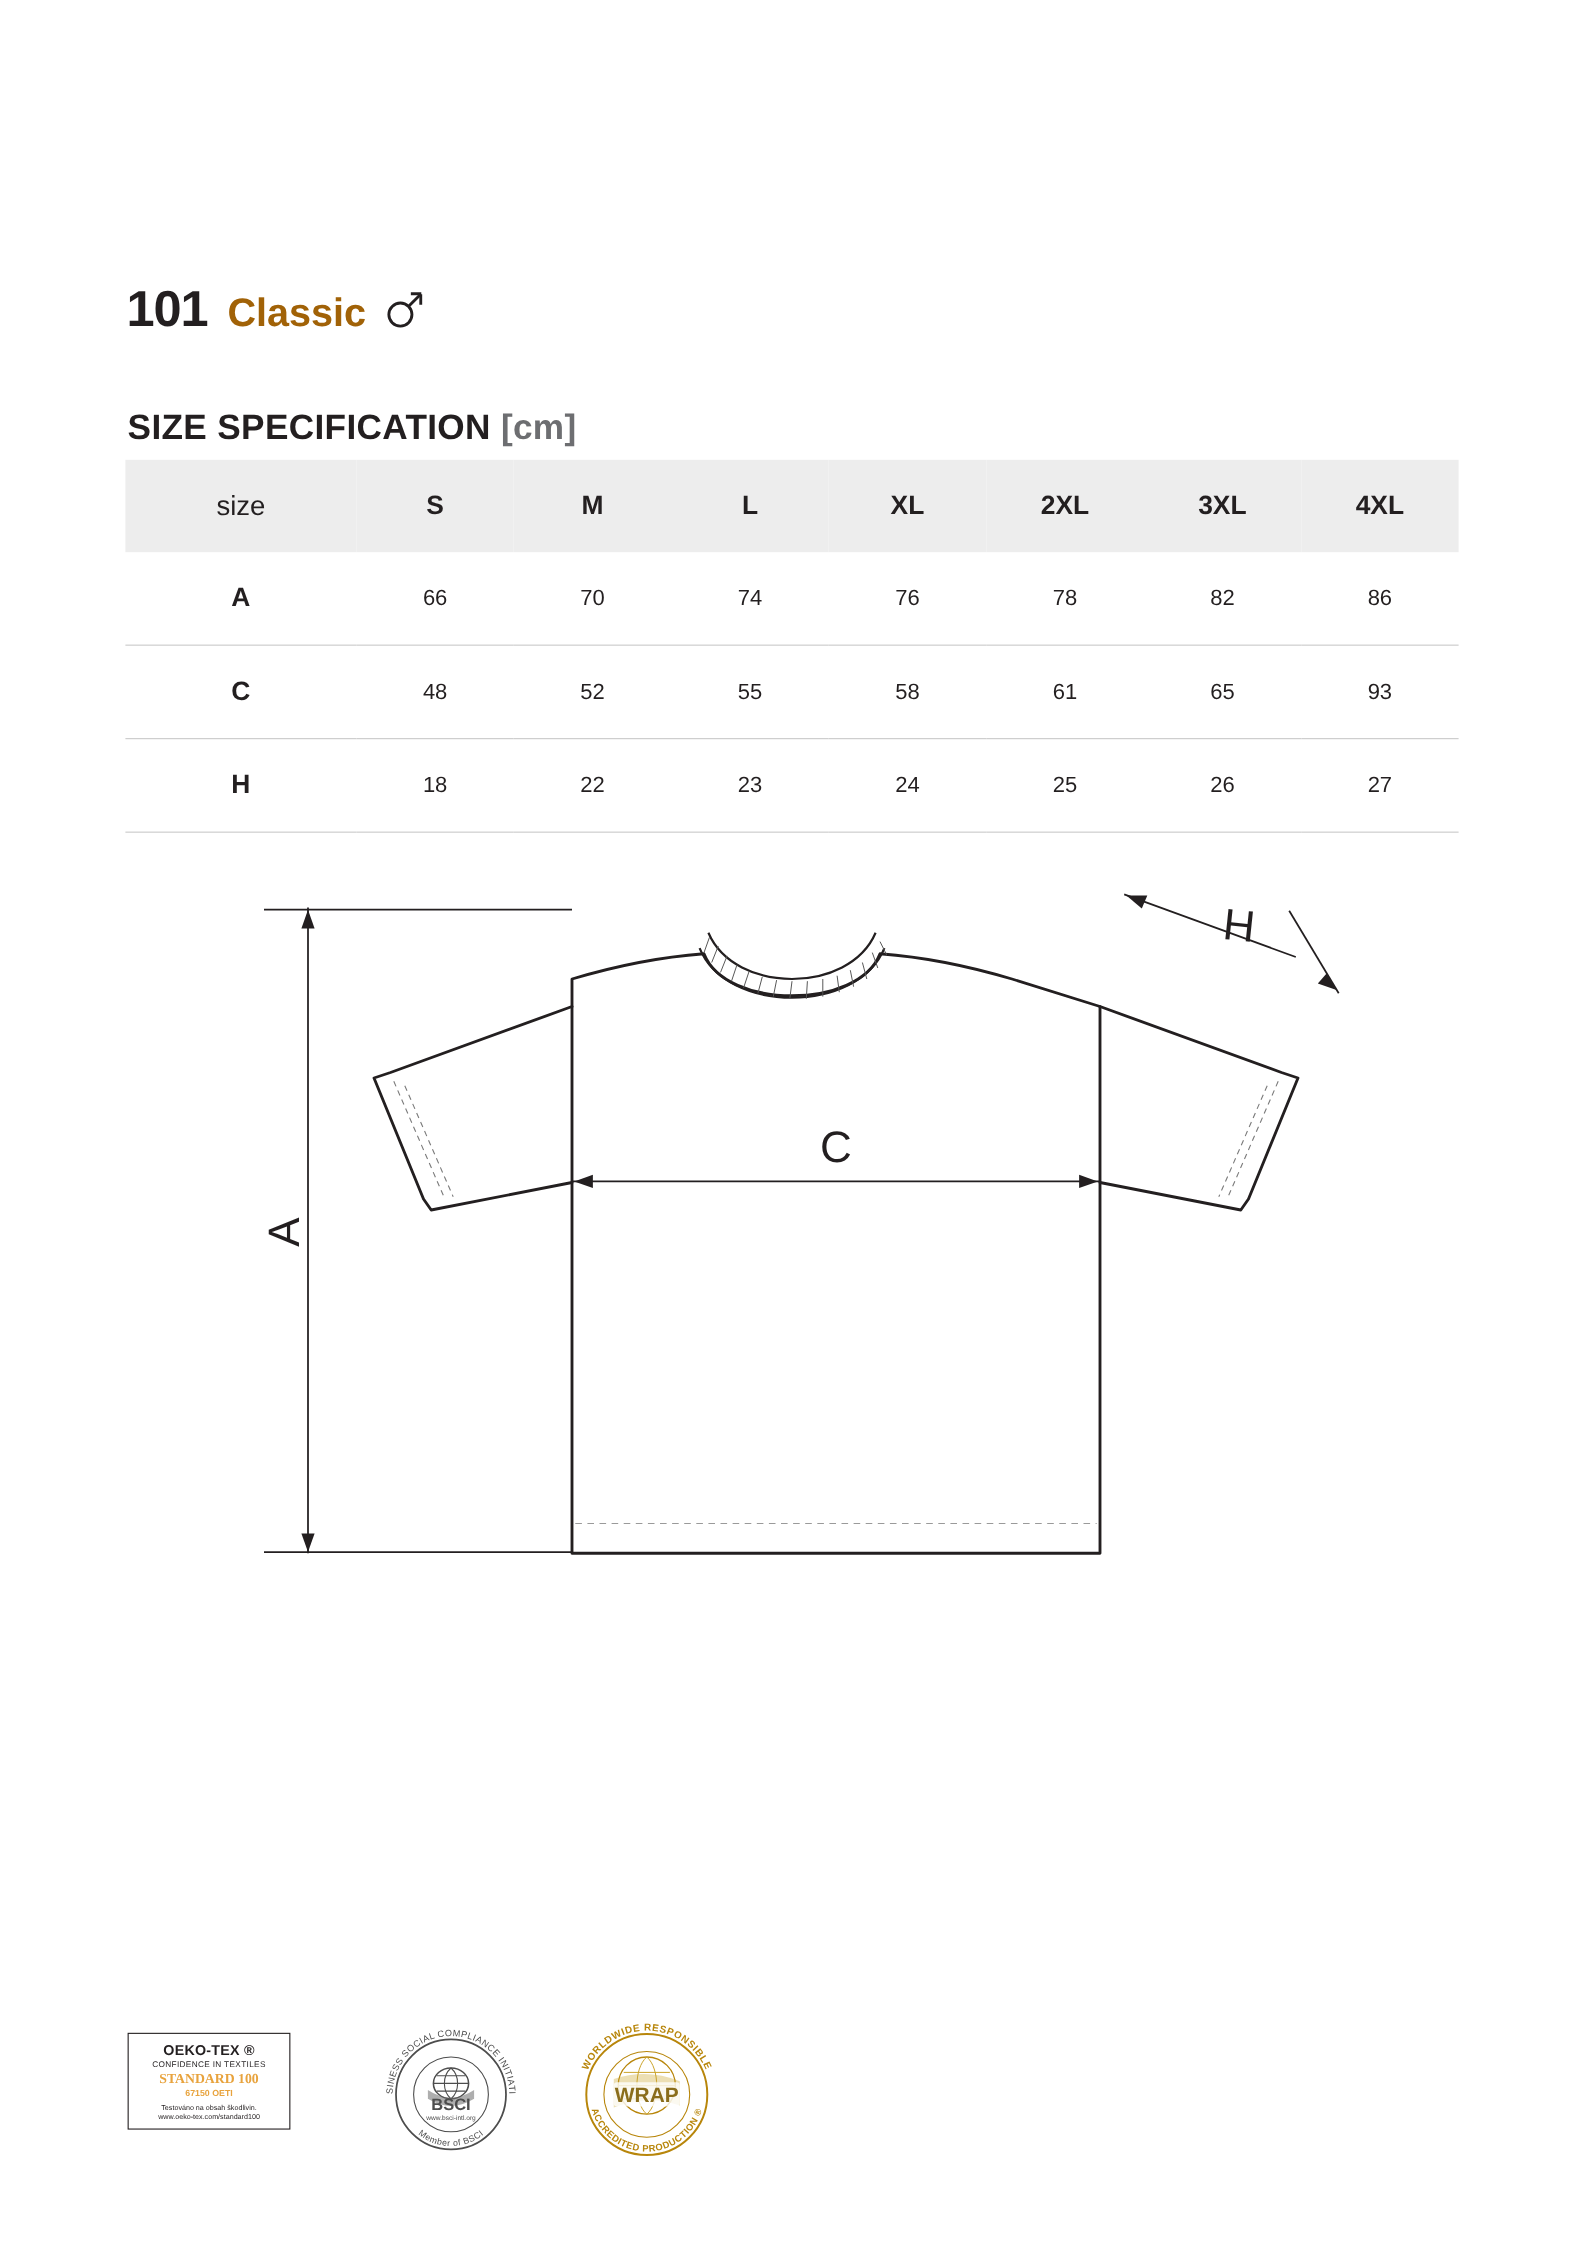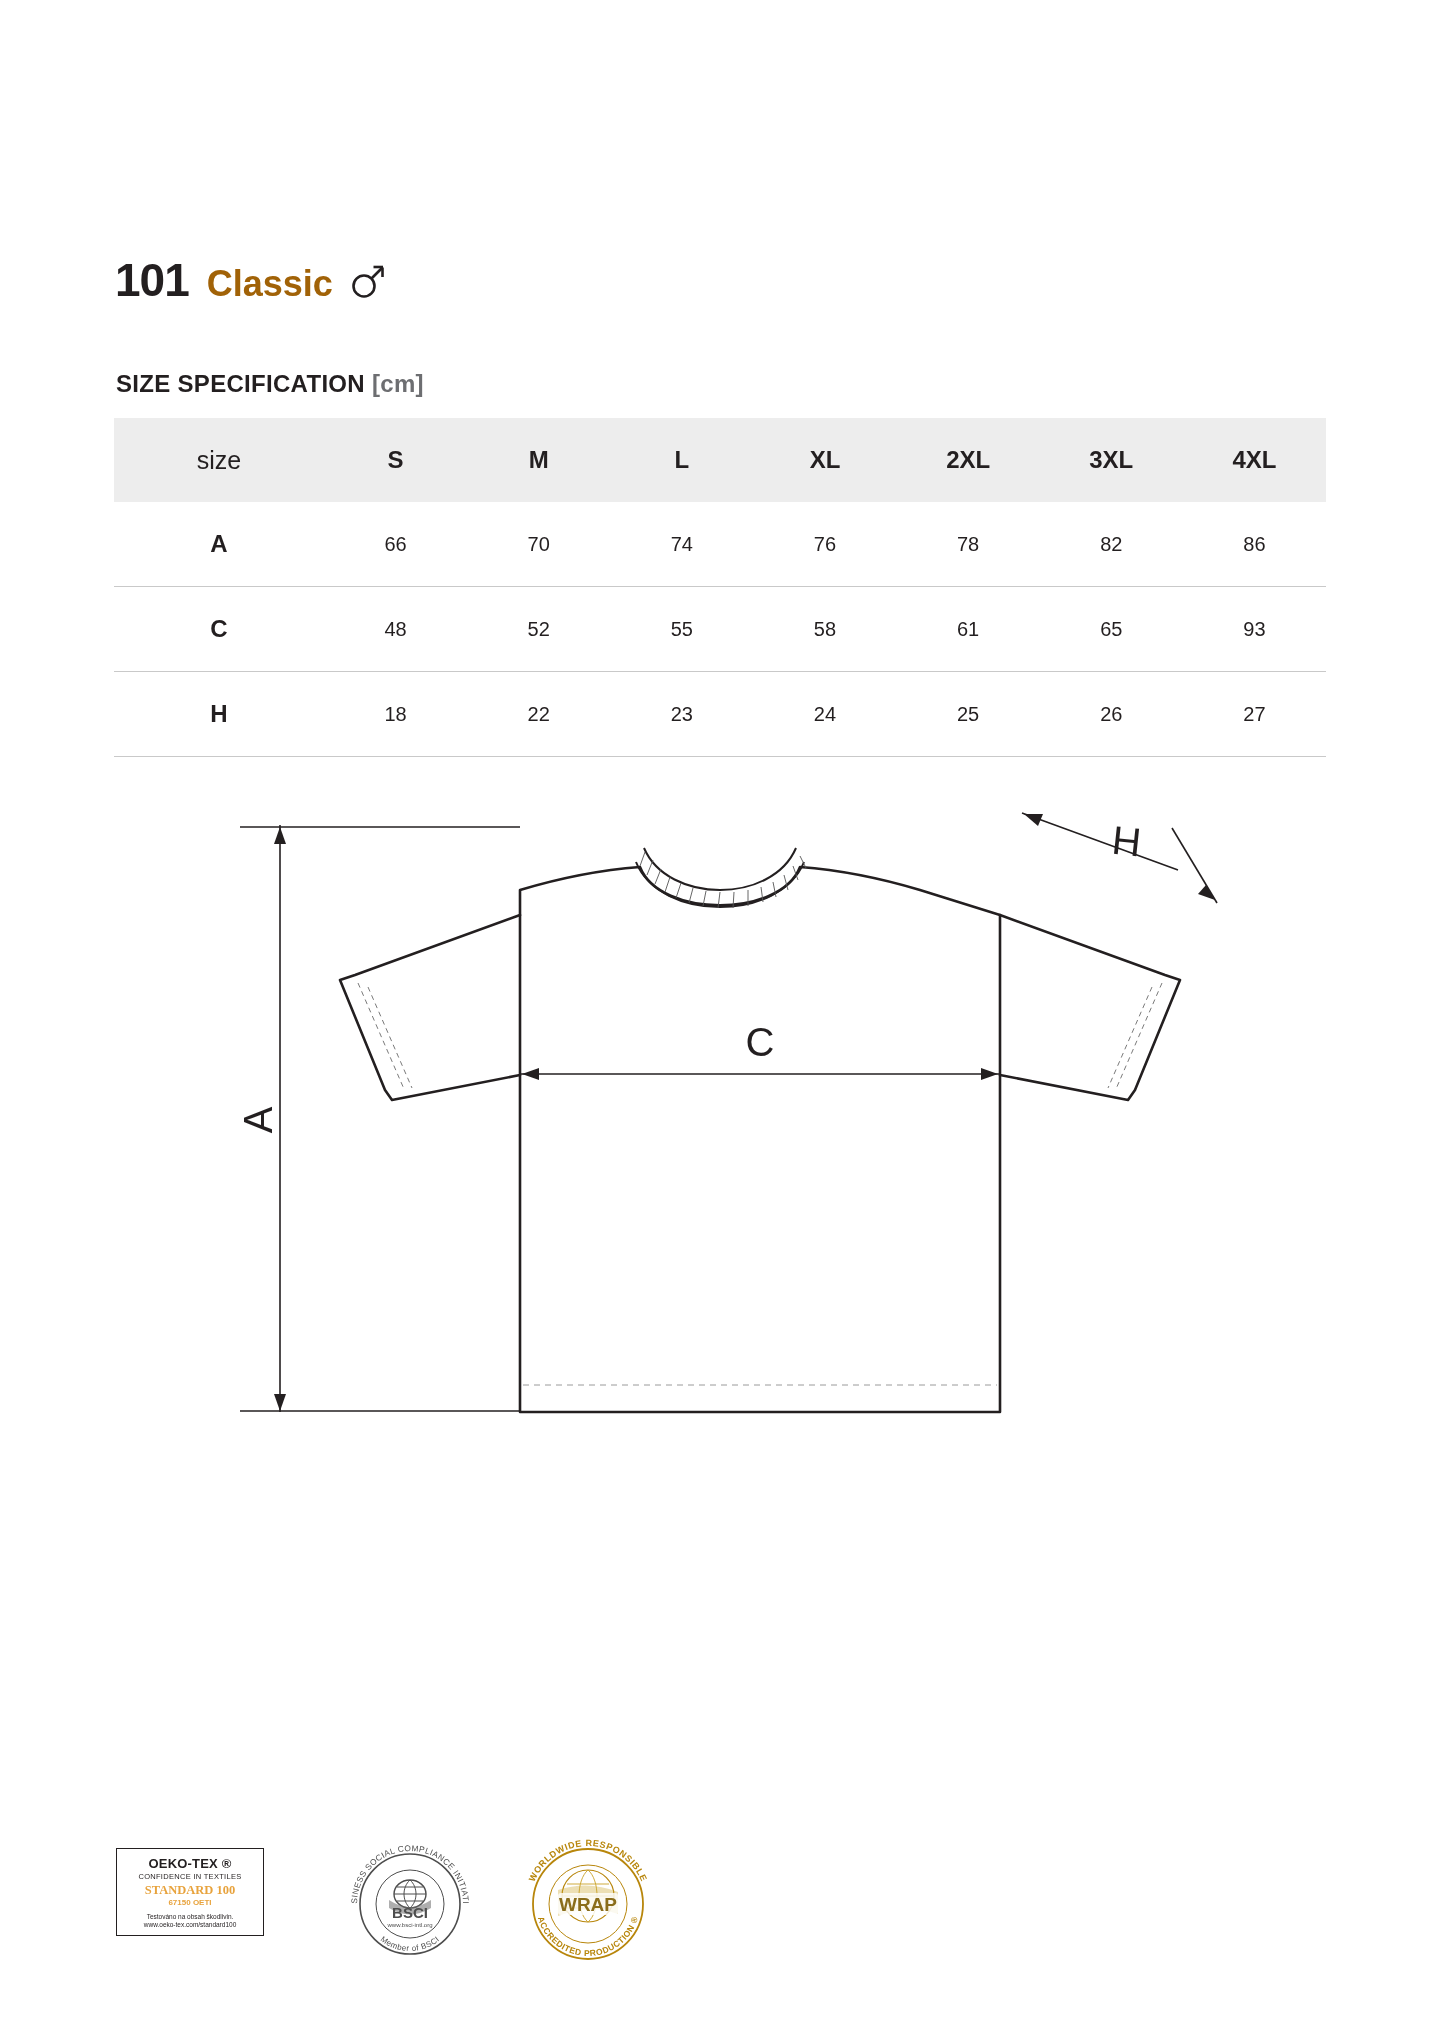--- a/index.html
+++ b/index.html
@@ -50,21 +50,21 @@
     height: 44px;
     position: relative;
     top: 4px;
   }
 
   
   .spec-heading {
     position: absolute;
     left: 116px;
     top: 370px;
-    font-size: 24px;
+    font-size: 32px;
     font-weight: bold;
     letter-spacing: 0.3px;
   }
   .spec-heading .unit {
     color: #6d6e71;
     font-weight: bold;
   }
 
   .table-wrap {
     position: absolute;

